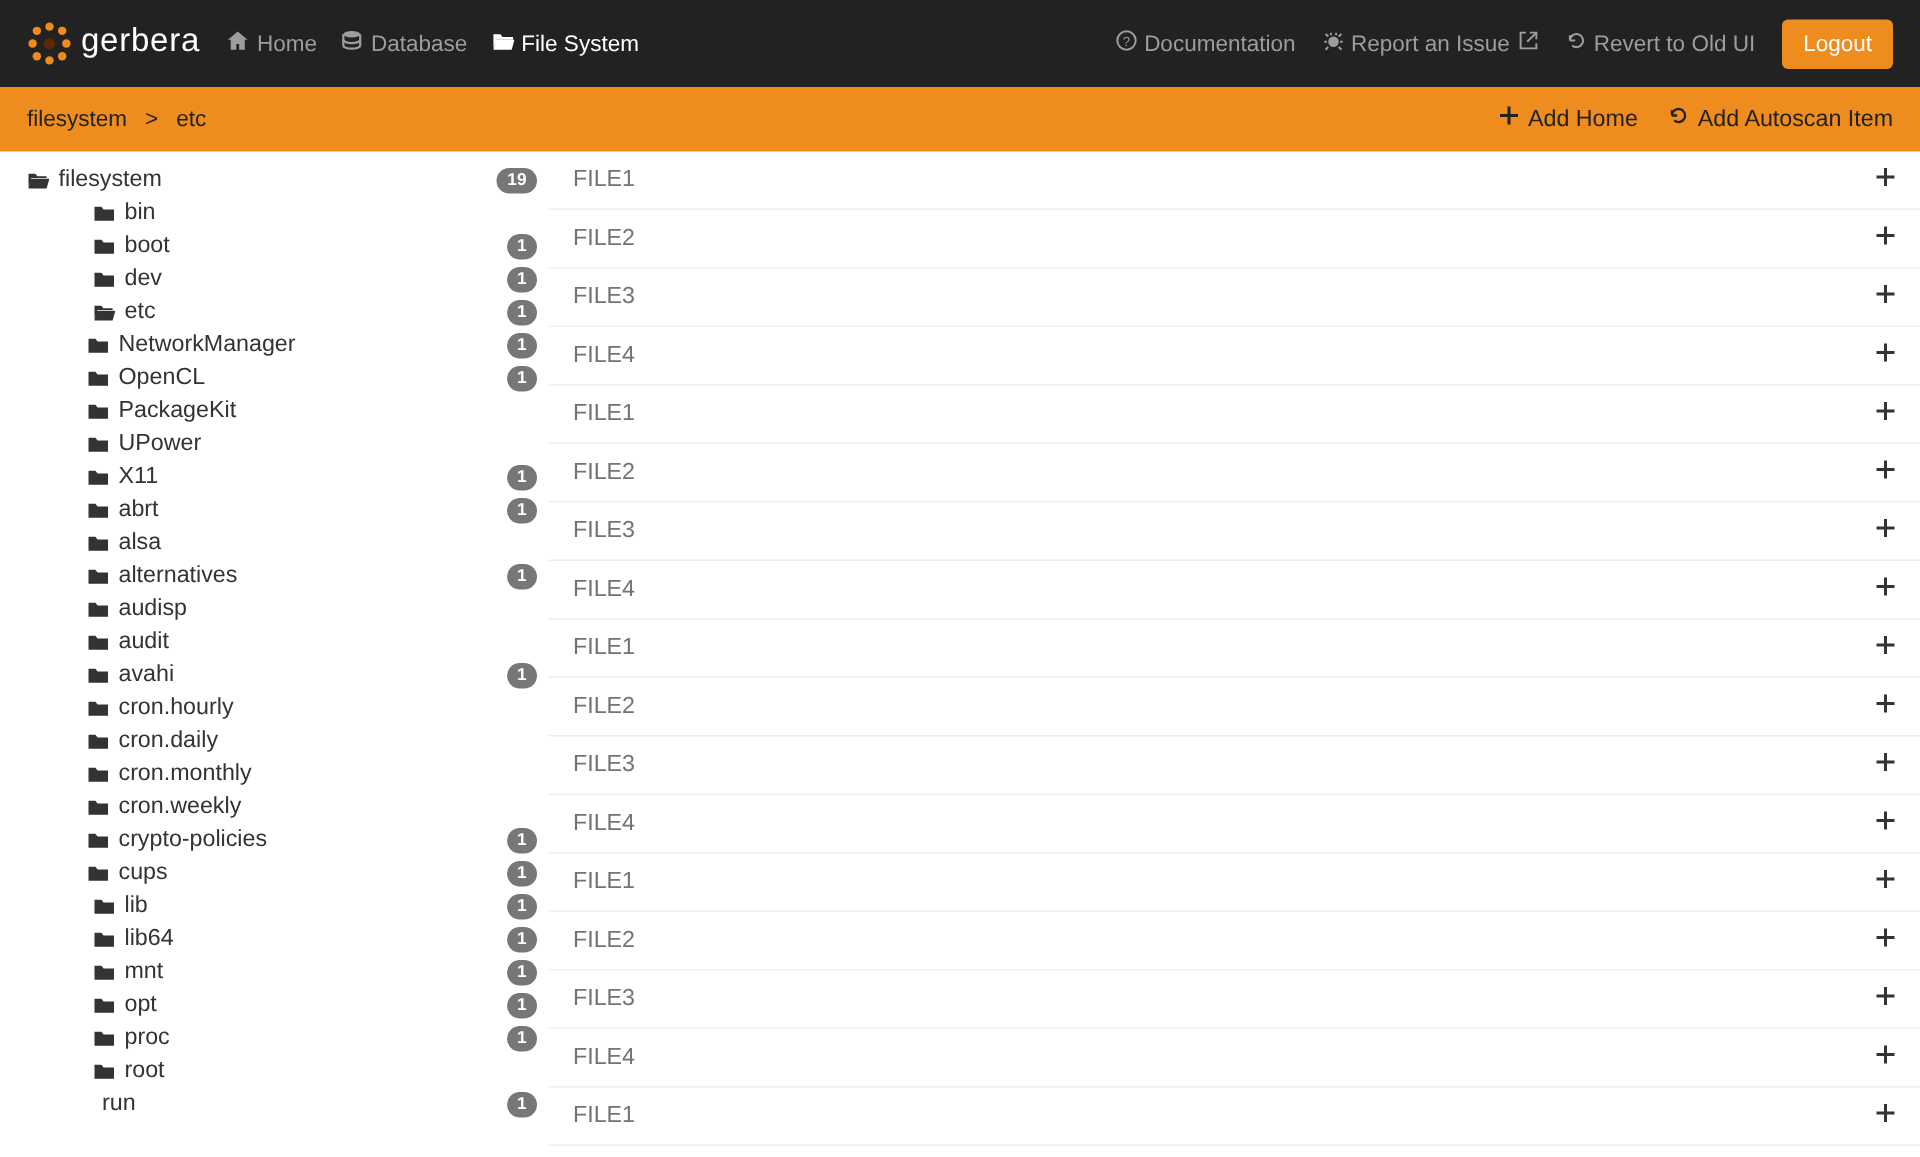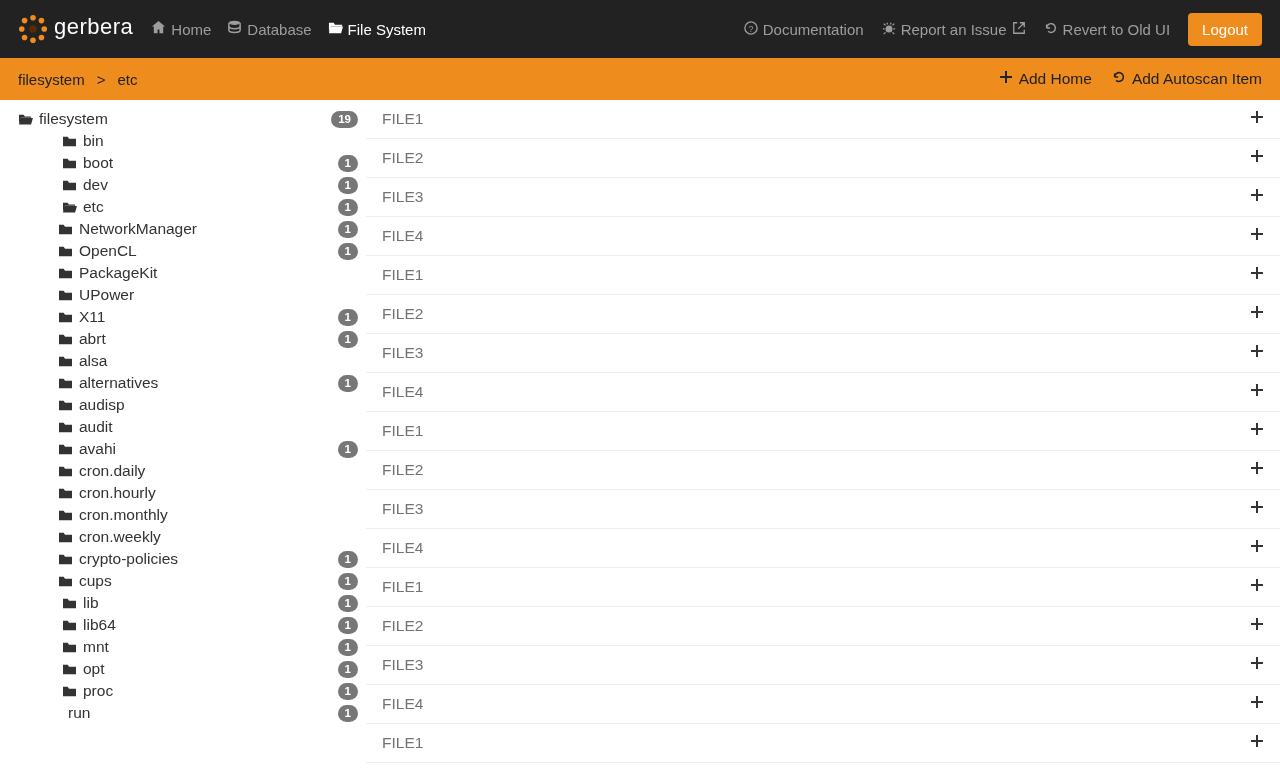--- a/index.html
+++ b/index.html
@@ -326,40 +326,40 @@
                       <span class="badge">1</span>
                     </div>
                   </li>
                   <li class="depth-2">
                     <div class="tree-row">
                       <span class="folder-icon">
                         <svg viewBox="0 0 16 14" width="15" height="13">
                           <path d="M1 2h5l1.5 2H15v8H1z" fill="#333"></path>
                         </svg>
                       </span>
+                      <span class="tree-label">cron.hourly</span>
+                    </div>
+                  </li>
+                  <li class="depth-2">
+                    <div class="tree-row">
+                      <span class="folder-icon">
+                        <svg viewBox="0 0 16 14" width="15" height="13">
+                          <path d="M1 2h5l1.5 2H15v8H1z" fill="#333"></path>
+                        </svg>
+                      </span>
                       <span class="tree-label">cron.daily</span>
                     </div>
                   </li>
                   <li class="depth-2">
                     <div class="tree-row">
                       <span class="folder-icon">
                         <svg viewBox="0 0 16 14" width="15" height="13">
                           <path d="M1 2h5l1.5 2H15v8H1z" fill="#333"></path>
                         </svg>
                       </span>
-                      <span class="tree-label">cron.hourly</span>
-                    </div>
-                  </li>
-                  <li class="depth-2">
-                    <div class="tree-row">
-                      <span class="folder-icon">
-                        <svg viewBox="0 0 16 14" width="15" height="13">
-                          <path d="M1 2h5l1.5 2H15v8H1z" fill="#333"></path>
-                        </svg>
-                      </span>
                       <span class="tree-label">cron.monthly</span>
                     </div>
                   </li>
                   <li class="depth-2">
                     <div class="tree-row">
                       <span class="folder-icon">
                         <svg viewBox="0 0 16 14" width="15" height="13">
                           <path d="M1 2h5l1.5 2H15v8H1z" fill="#333"></path>
                         </svg>
                       </span>
@@ -436,20 +436,30 @@
               </li>
               <li class="depth-1">
                 <div class="tree-row">
                   <span class="folder-icon">
                     <svg viewBox="0 0 16 14" width="15" height="13">
                       <path d="M1 2h5l1.5 2H15v8H1z" fill="#333"></path>
                     </svg>
                   </span>
                   <span class="tree-label">proc</span>
                   <span class="badge">1</span>
+                </div>
+              </li>
+              <li class="depth-1">
+                <div class="tree-row">
+                  <span class="folder-icon">
+                    <svg viewBox="0 0 16 14" width="15" height="13">
+                      <path d="M1 2h5l1.5 2H15v8H1z" fill="#333"></path>
+                    </svg>
+                  </span>
+                  <span class="tree-label">root</span>
                 </div>
               </li>
               <li class="depth-1">
                 <div class="tree-row">
                   <span class="tree-label">run</span>
                   <span class="badge">1</span>
                 </div>
               </li>
             </ul>
           </li>

